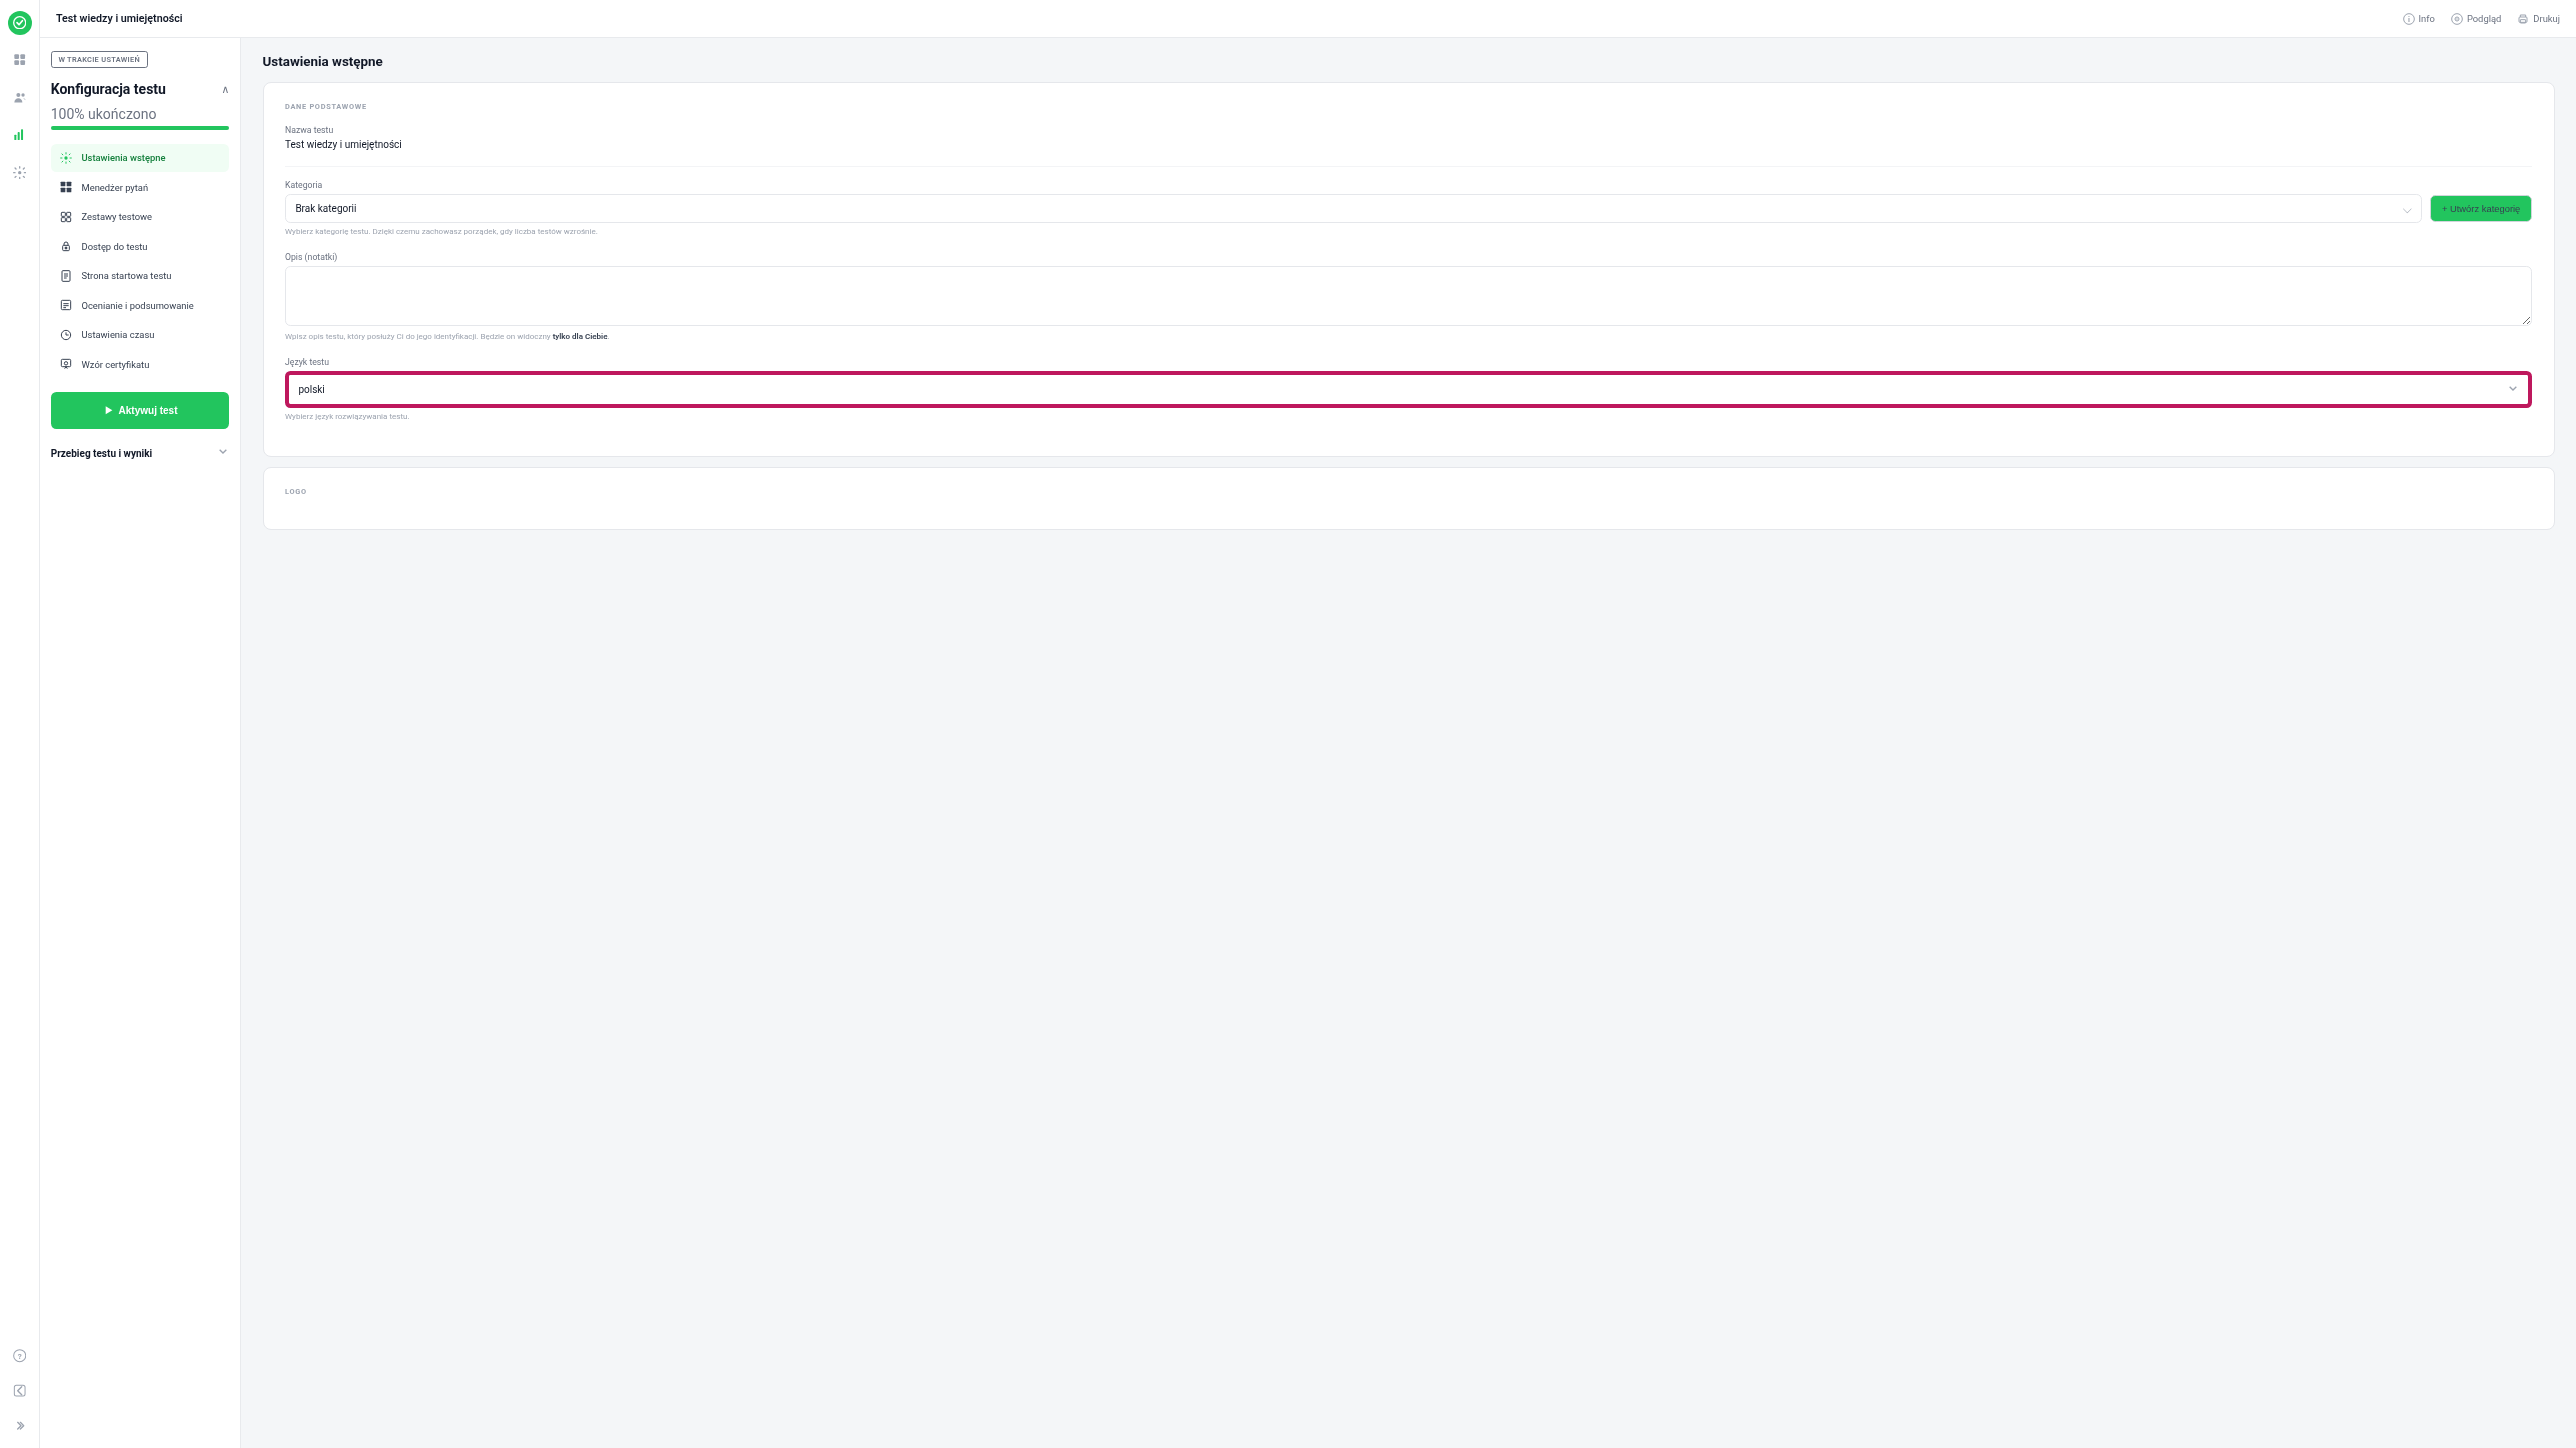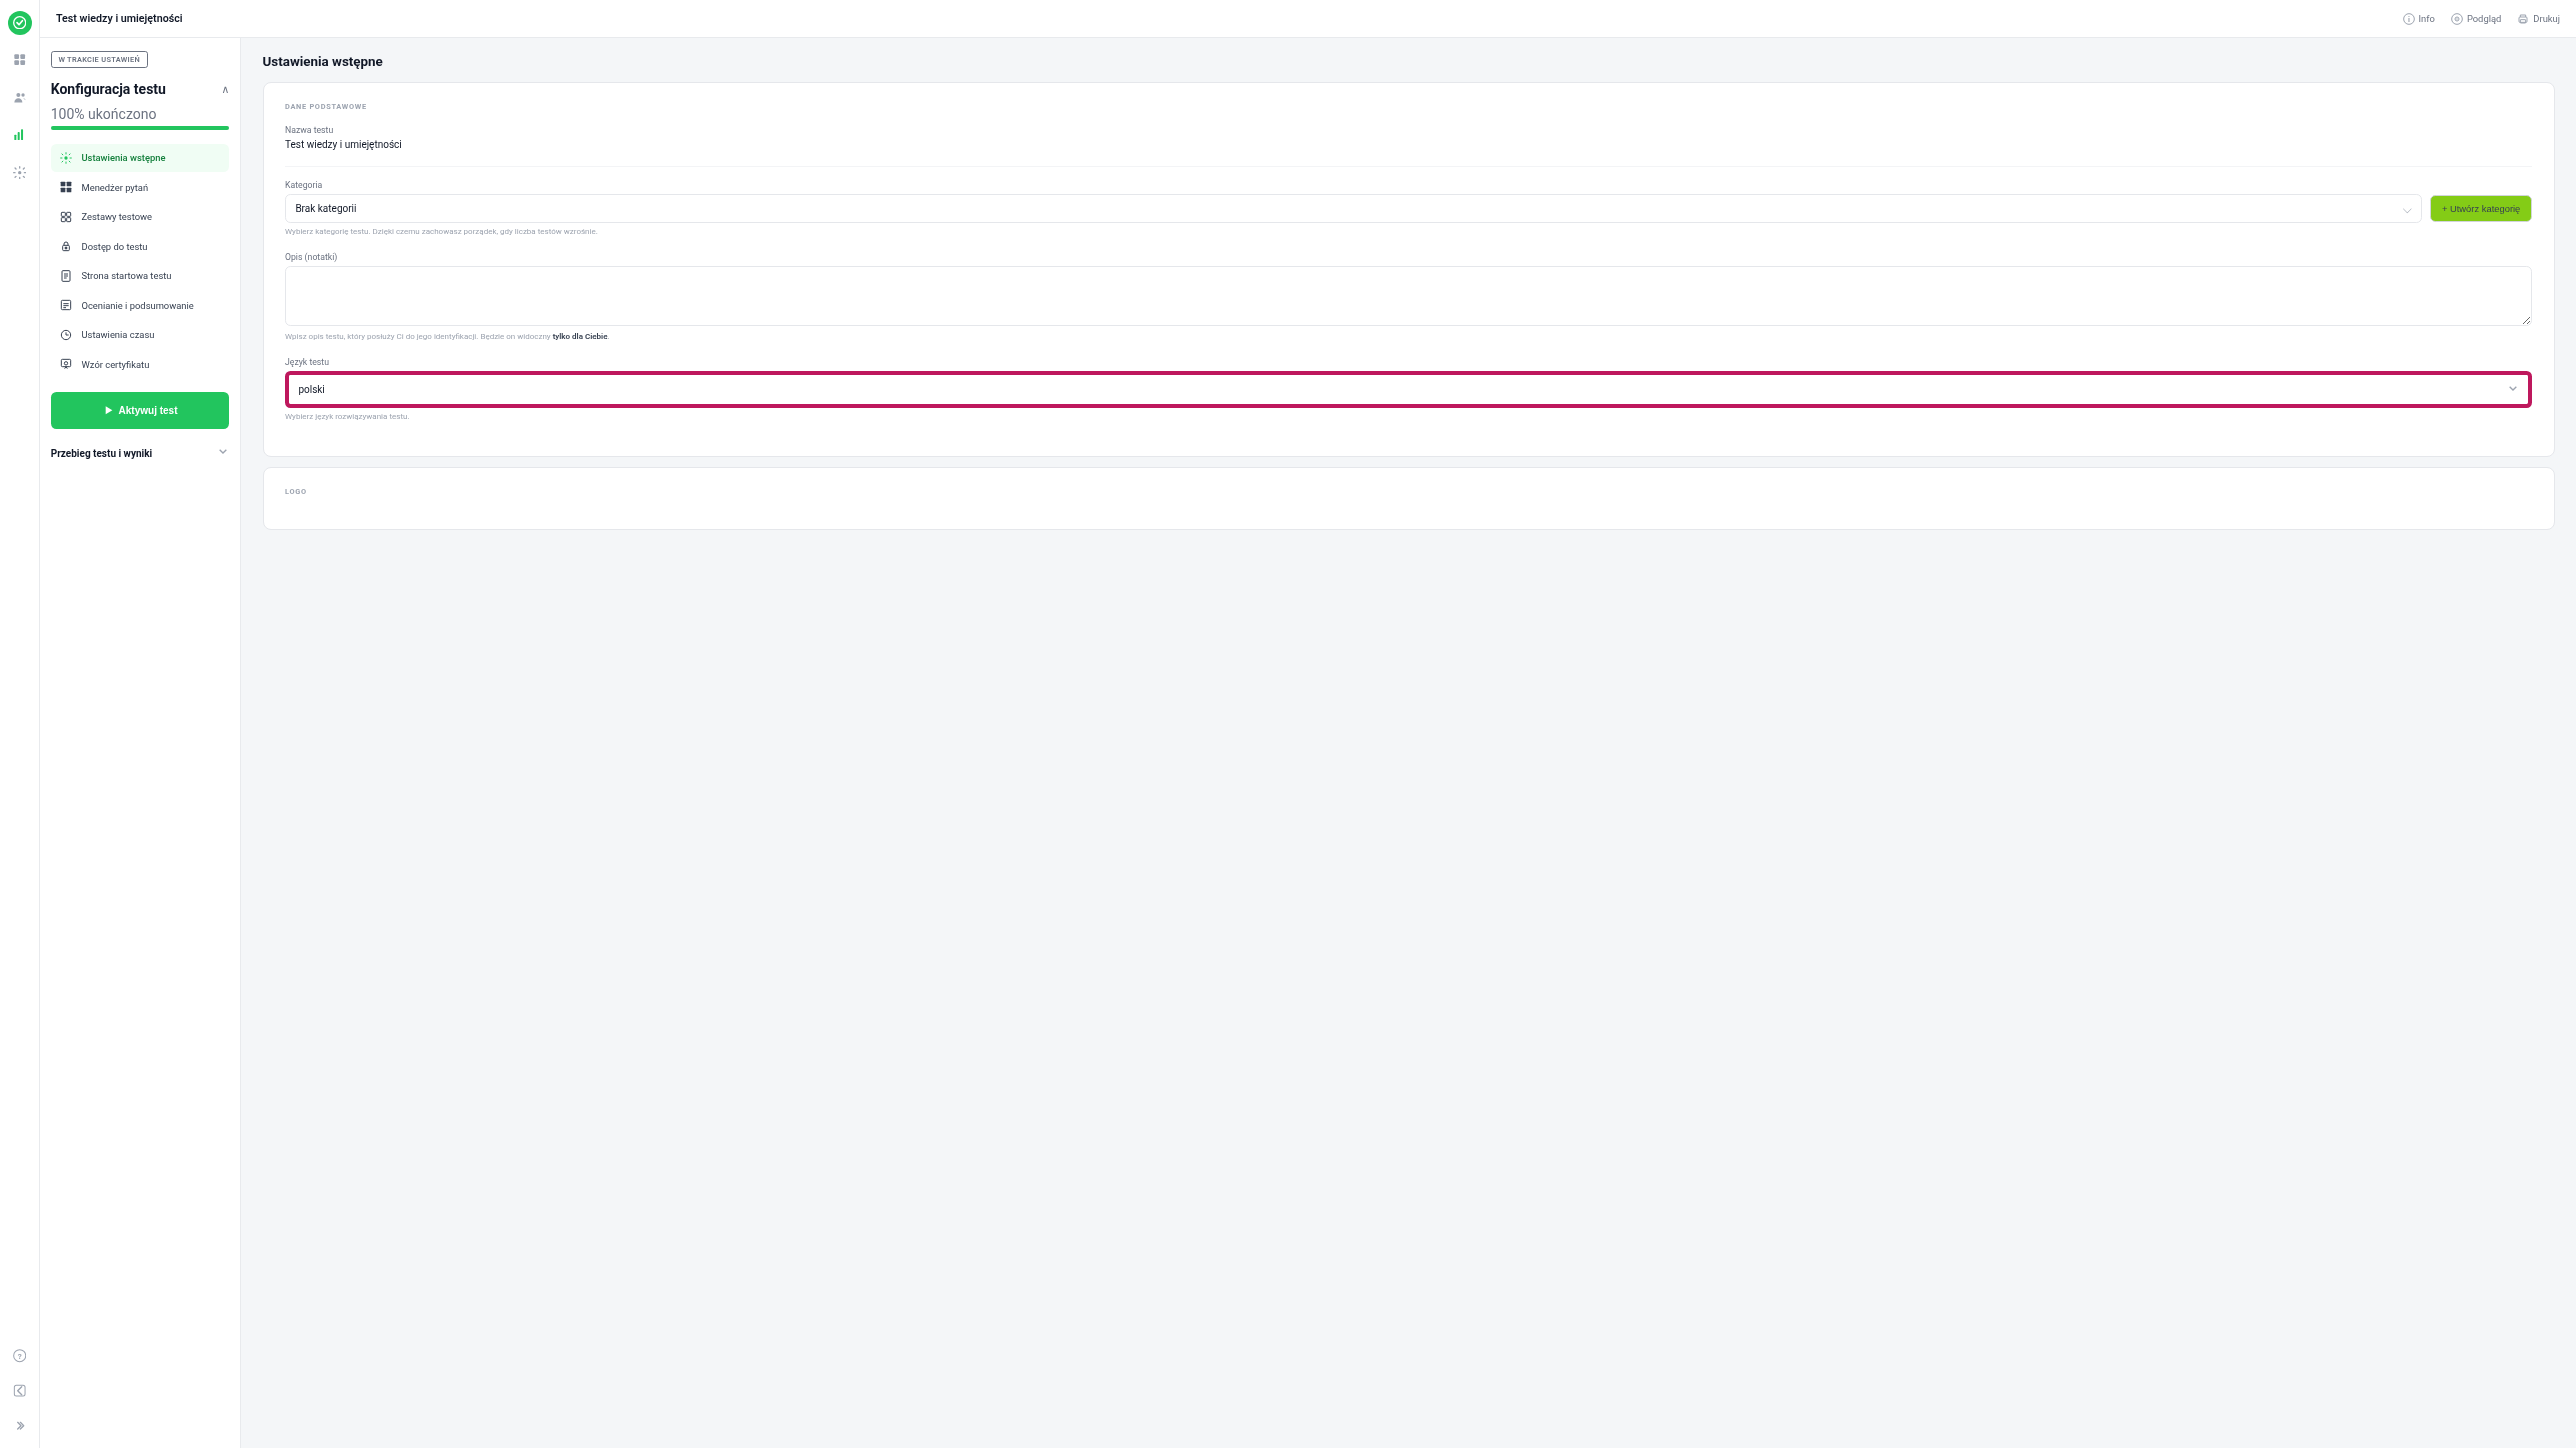--- a/index.html
+++ b/index.html
@@ -300,21 +300,21 @@
 
     .create-category-btn {
       display: flex;
       align-items: flex-start;
       gap: 4px;
       border: 1px solid #d1d5db;
       border-radius: 5.4px;
       padding: 6.7px 10.7px;
       font-size: 9.4px;
       color: #374151;
-      background: #84cc16;
+      background: #22c55e;
       cursor: pointer;
       white-space: nowrap;
       font-weight: 500;
     }
 
     .hint-text {
       font-size: 8px;
       color: #9ca3af;
       margin-top: 4px;
     }

